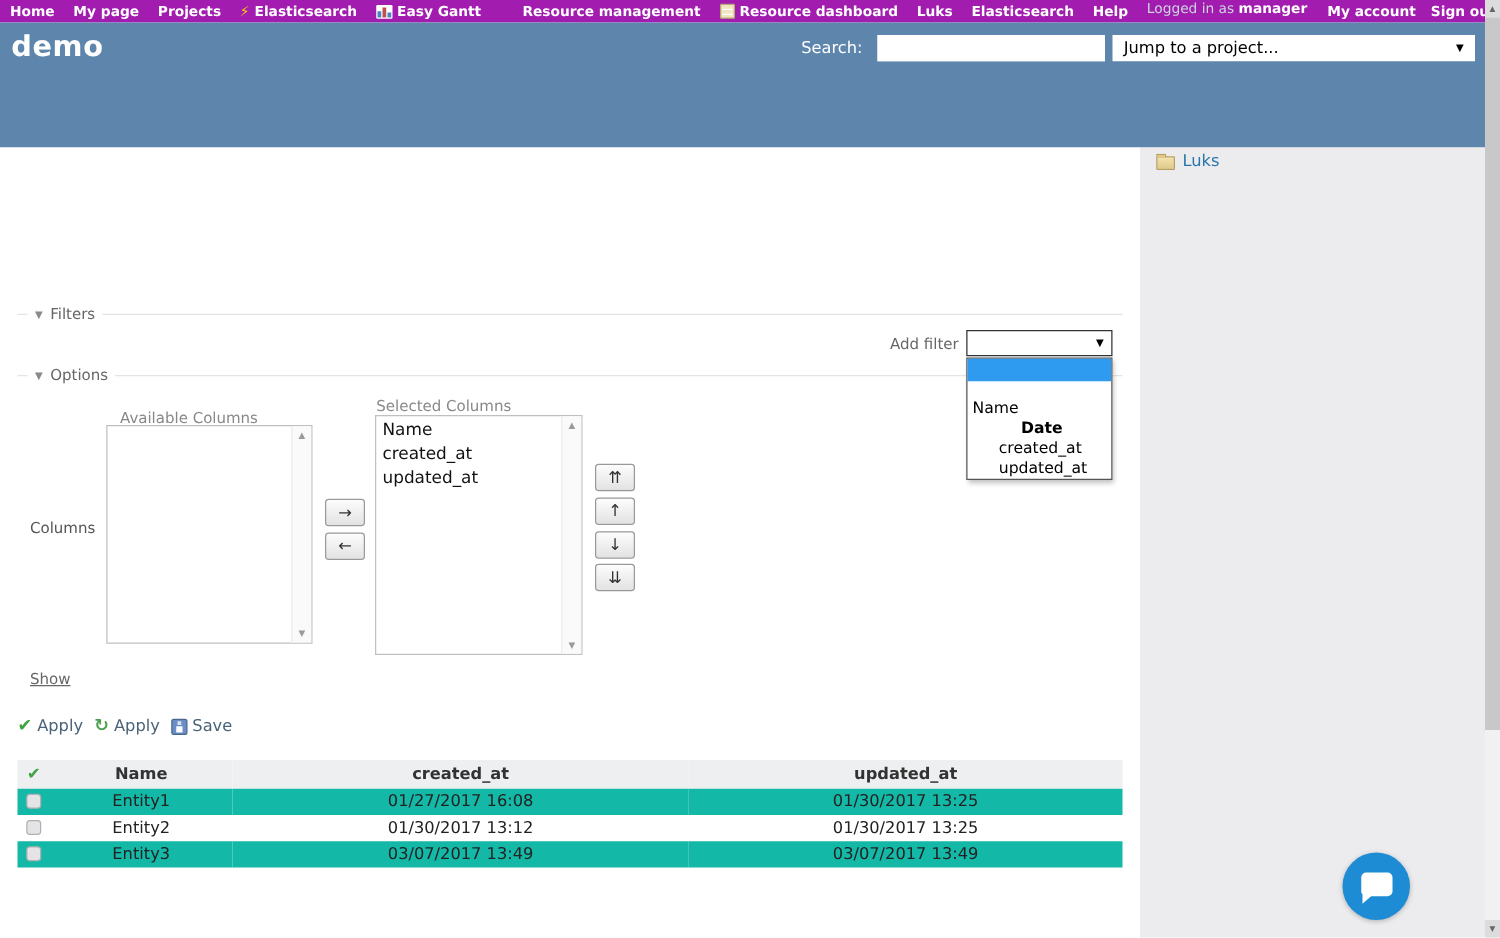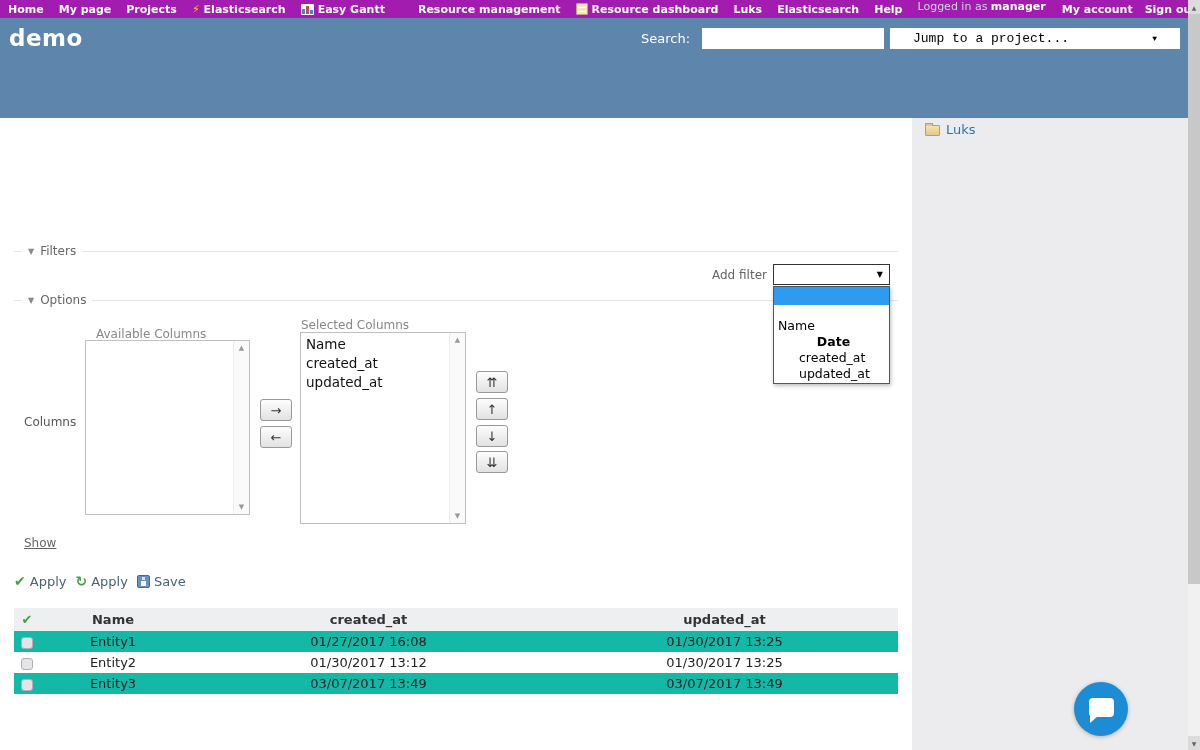--- a/index.html
+++ b/index.html
@@ -30,21 +30,21 @@
   .gantt-icon .b3 { height:4px; background:#4f81c7; }
   .dash-icon { width:12px; height:12px; background:#f2e6c0; border:1px solid #b7a878; border-radius:1px; position:relative; }
   .dash-icon::before { content:""; position:absolute; left:1px; top:3px; right:1px; height:1px; background:#fff; }
   .dash-icon::after { content:""; position:absolute; left:1px; top:7px; right:1px; height:1px; background:#fff; }
 
   
   .header { position:absolute; left:0; top:18px; width:1188px; height:100px; background:#5e86ad; }
   .page-title { position:absolute; left:9px; top:7px; color:#fff; font-size:23px; font-weight:bold; letter-spacing:.5px; }
   .search-label { position:absolute; left:641px; top:13px; color:#fff; font-size:13px; }
   .search-input { position:absolute; left:702px; top:10px; width:182px; height:21px; border:1px solid #fff; background:#fff; padding:0 4px; font:13px "DejaVu Sans",sans-serif; }
-  .jump-select { position:absolute; left:890px; top:10px; width:290px; height:21px; background:#fff; color:#000; display:flex; align-items:center; justify-content:space-between; padding:0 23px; font-size:13px; cursor:pointer;font-family:Liberation Mono, monospace; }
+  .jump-select { position:absolute; left:890px; top:10px; width:290px; height:21px; background:#fff; color:#000; display:flex; align-items:center; justify-content:space-between; padding:0 9px; font-size:13px; cursor:pointer; }
   .caret { font-size:8px; color:#000; }
 
   
   .main { position:absolute; left:0; top:118px; width:912px; height:632px; background:#fff; }
   .sidebar { position:absolute; left:912px; top:118px; width:276px; height:632px; background:#ececee; padding:3px 0 0 13px; }
   .side-item { display:flex; align-items:center; gap:6px; height:17px; color:#2a78ab; font-size:13px; cursor:pointer; }
   .plus-icon { width:13px; height:13px; border-radius:50%; background:radial-gradient(circle at 35% 30%, #7fd27f, #3f9c3f); position:relative; flex:0 0 13px; }
   .plus-icon::before { content:""; position:absolute; left:3px; top:5.5px; width:7px; height:2px; background:#fff; }
   .plus-icon::after { content:""; position:absolute; left:5.5px; top:3px; width:2px; height:7px; background:#fff; }
   .folder-icon { width:15px; height:11px; background:linear-gradient(#f3e3ae,#e0c98a); border:1px solid #b9a05c; border-radius:1px; position:relative; margin-top:2px; flex:0 0 15px; }

